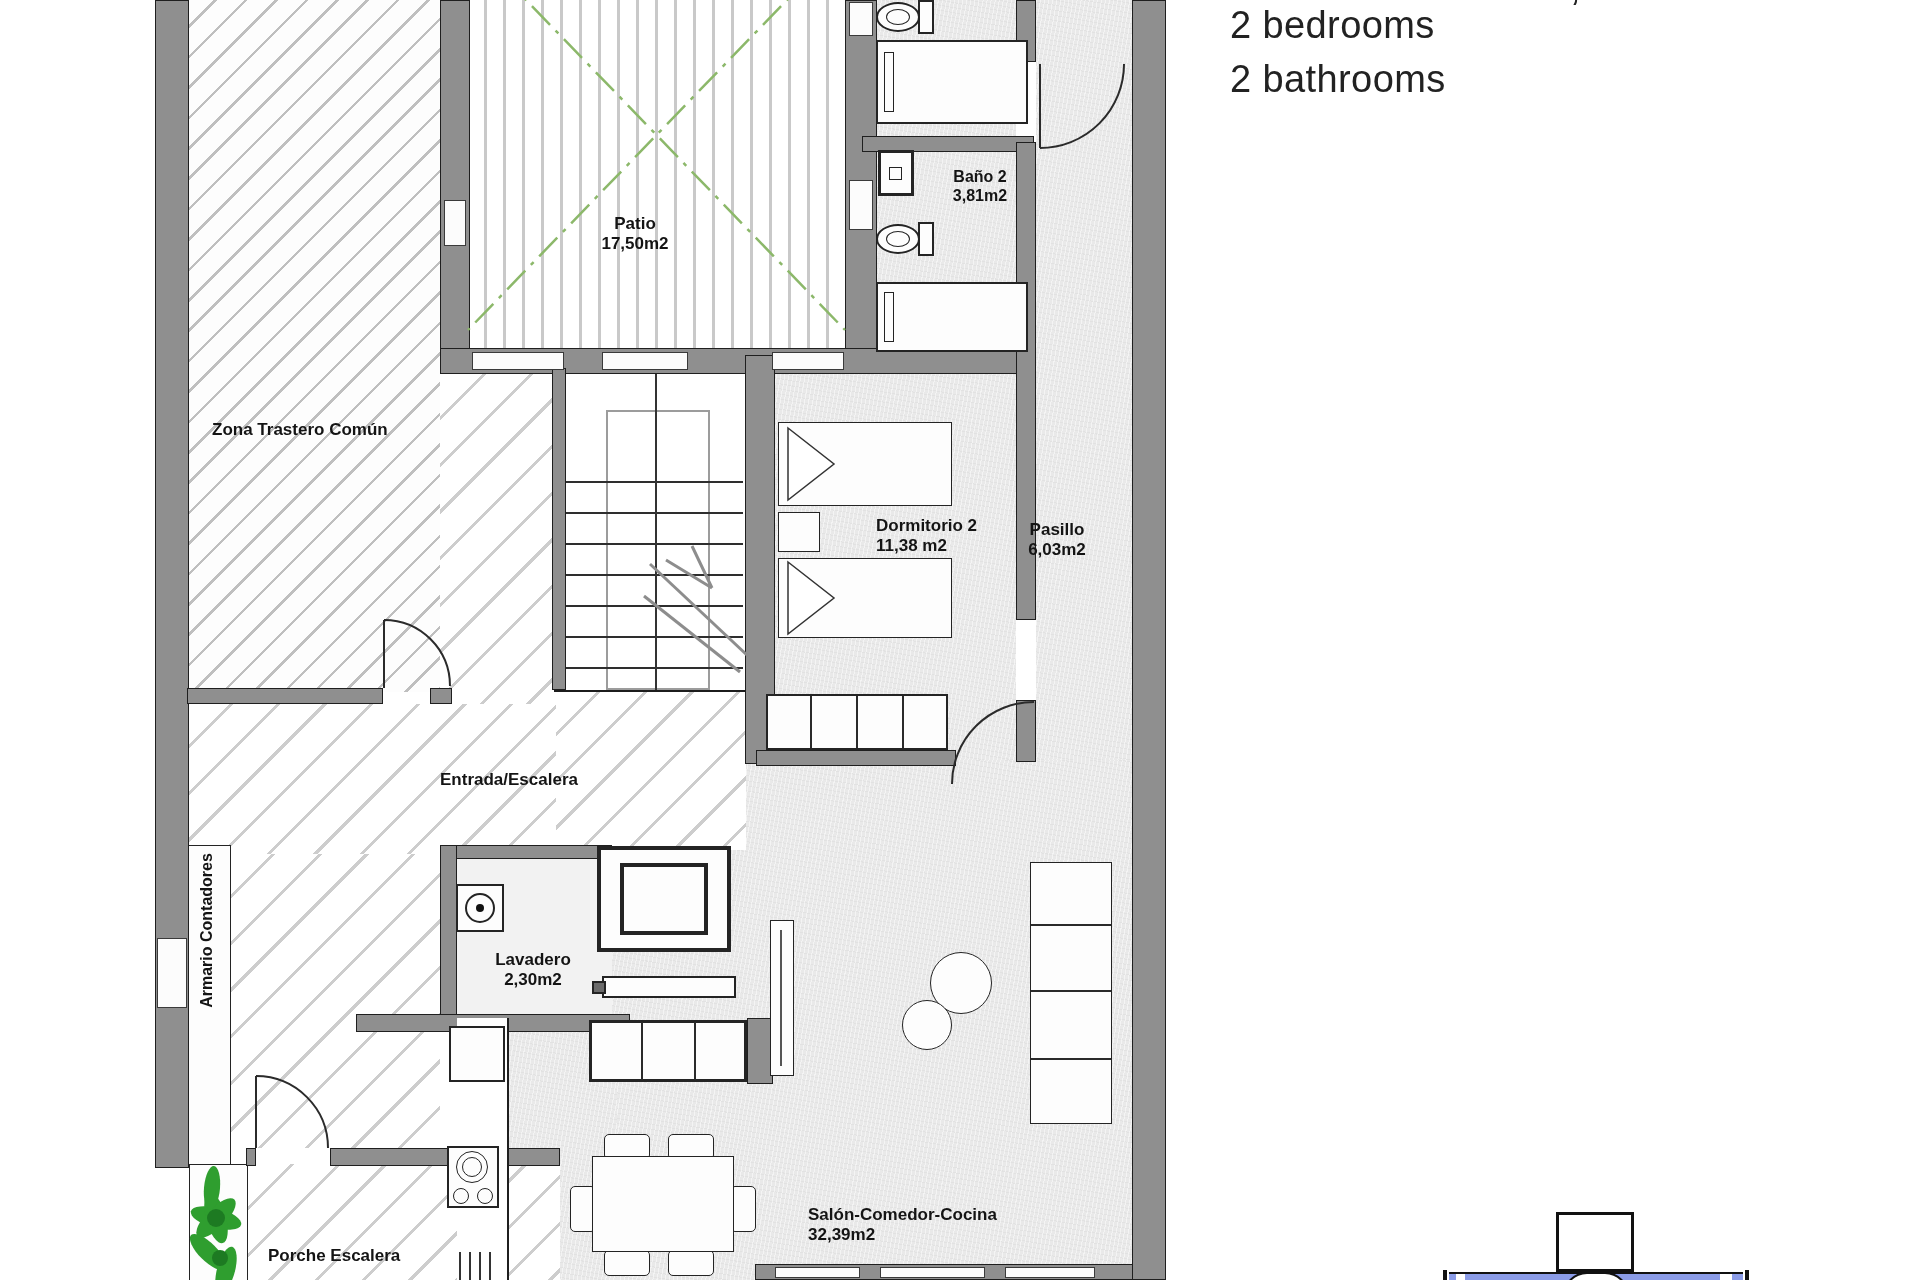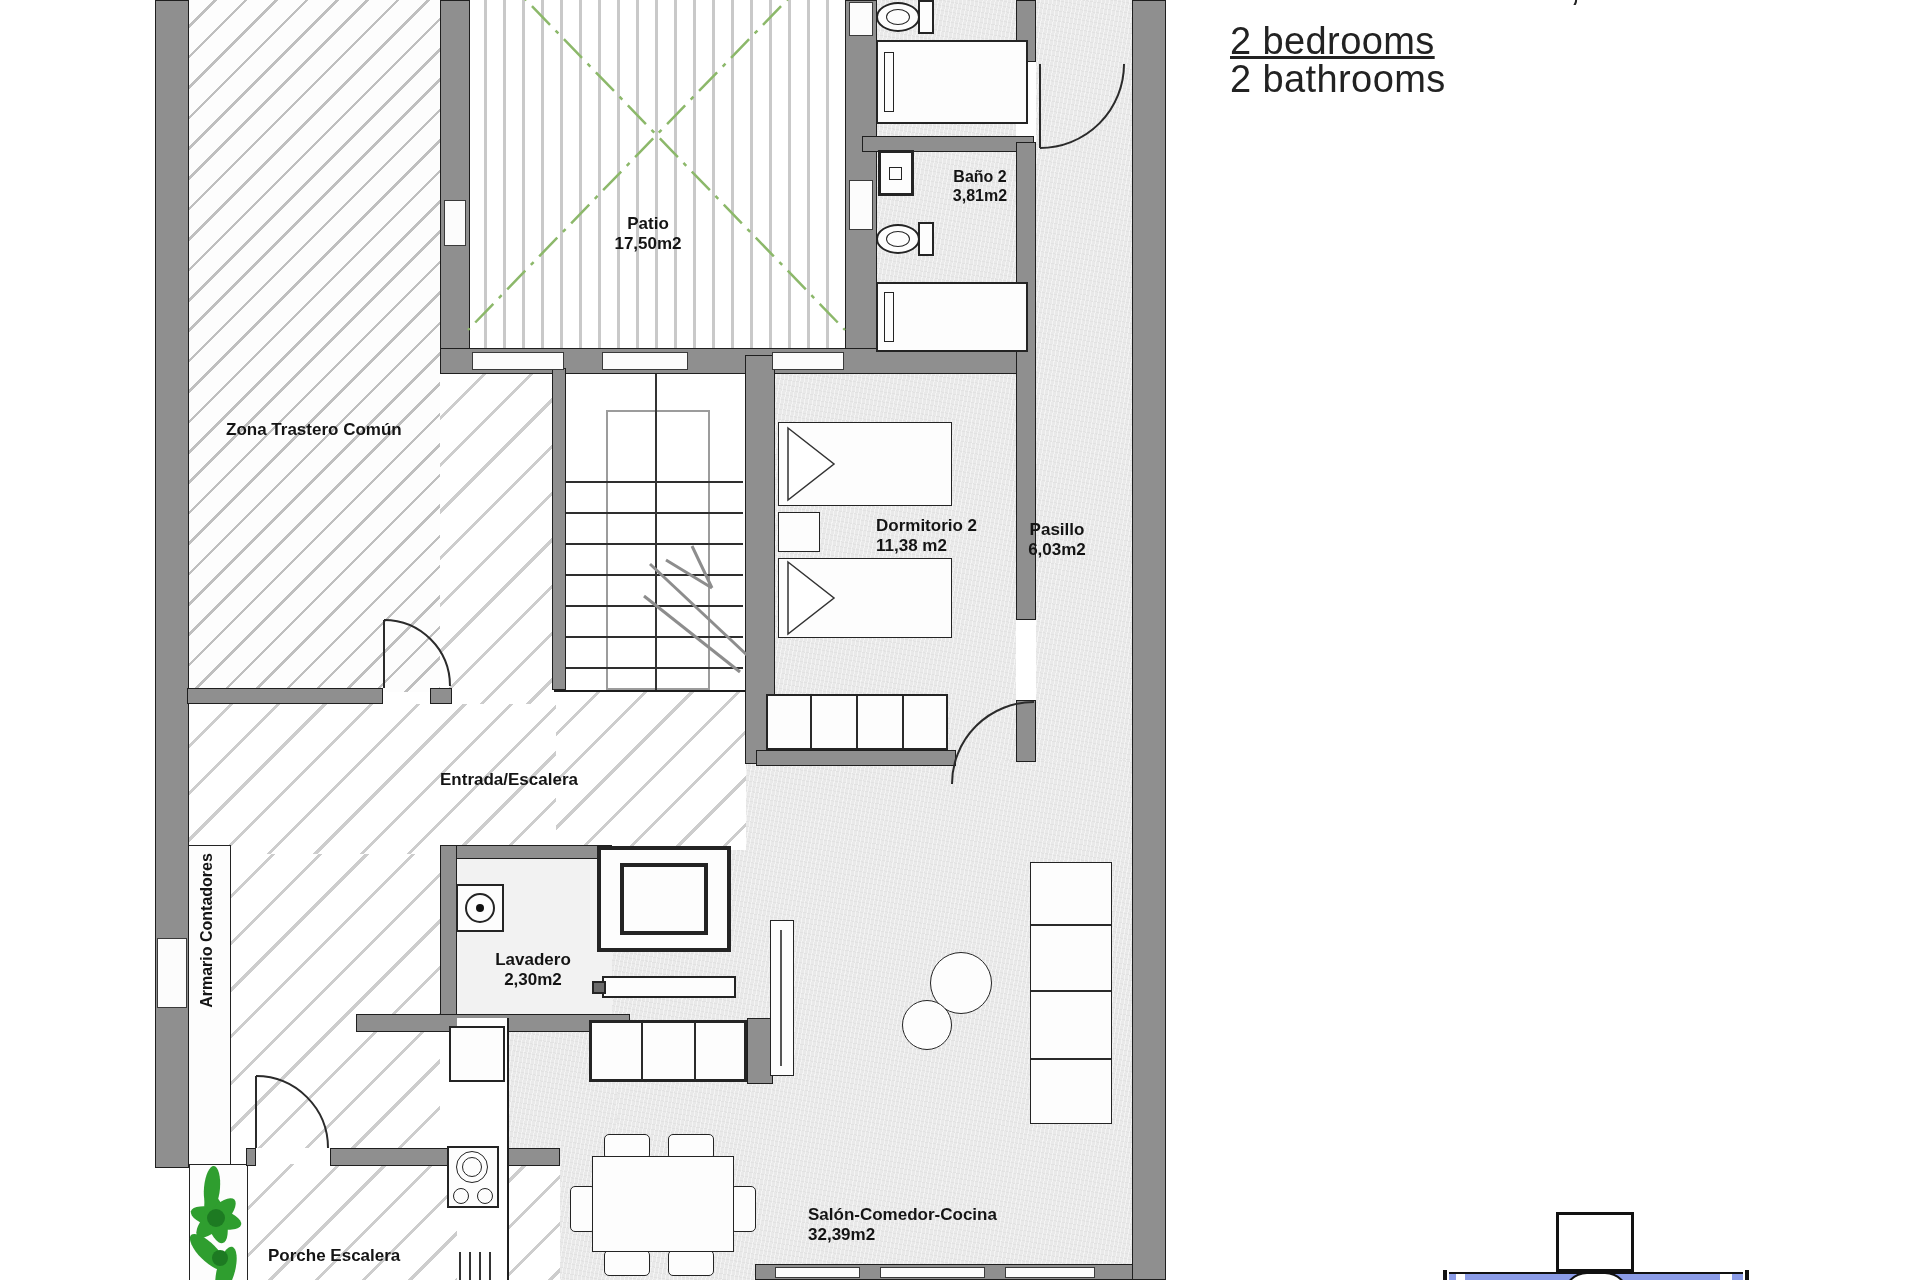--- a/index.html
+++ b/index.html
@@ -191,29 +191,29 @@
         <ellipse rx="26" ry="10" transform="rotate(135)"></ellipse>
         <ellipse rx="24" ry="9" transform="translate(-8,34) rotate(45)"></ellipse>
         <ellipse rx="24" ry="9" transform="translate(10,52) rotate(105)"></ellipse>
         <ellipse rx="22" ry="8" transform="translate(-4,-30) rotate(95)"></ellipse>
         <circle r="9" fill="#1d7a22"></circle>
         <circle cx="4" cy="40" r="8" fill="#1d7a22"></circle>
       </g>
     </g>
   </svg>
 
-  <div class="lbl center" style="left:560px;top:214px;width:150px;padding-left:13px;">
+  <div class="lbl center" style="left:560px;top:214px;width:150px;">
     <span style="display:block;">Patio</span>
     <span style="display:block;">17,50m2</span>
   </div>
   <div class="lbl center" style="left:920px;top:168px;width:120px;font-size:16px;text-align:center;">
     <span style="display:block;">Baño 2</span>
     <span style="display:block;">3,81m2</span>
   </div>
-  <div class="lbl" style="left:226px;top:420px;">
+  <div class="lbl" style="left:212px;top:420px;">
     <span>Zona Trastero Común</span>
   </div>
   <div class="lbl" style="left:876px;top:516px;">
     <span style="display:block;">Dormitorio 2</span>
     <span style="display:block;">11,38 m2</span>
   </div>
   <div class="lbl center" style="left:1012px;top:520px;width:90px;">
     <span style="display:block;">Pasillo</span>
     <span style="display:block;">6,03m2</span>
   </div>
@@ -232,21 +232,21 @@
     <span style="display:block;">32,39m2</span>
   </div>
   <div class="lbl" style="left:268px;top:1246px;">
     <span>Porche Escalera</span>
   </div>
 
 </div>
 
 <div>
   <div class="summary" style="left:1230px;top:-34px;">Total built area: 101,45m2</div>
-  <div class="summary" style="left:1230px;top:20px;text-decoration:underline;">2 bedrooms</div>
+  <div class="summary" style="left:1230px;top:4px;">2 bedrooms</div>
   <div class="summary" style="left:1230px;top:58px;">2 bathrooms</div>
 </div>
 
 <div>
   <div style="position:absolute;left:1556px;top:1212px;width:78px;height:60px;background:#fff;border:3px solid #111;box-sizing:border-box;"></div>
   <div style="position:absolute;left:1443px;top:1270px;width:4px;height:10px;background:#111;"></div>
   <div style="position:absolute;left:1745px;top:1270px;width:4px;height:10px;background:#111;"></div>
   <div style="position:absolute;left:1449px;top:1272px;width:294px;height:8px;background:#8b9ce8;border-top:2.5px solid #111;box-sizing:border-box;"></div>
   <div style="position:absolute;left:1456px;top:1274px;width:9px;height:6px;background:#fff;"></div>
   <div style="position:absolute;left:1720px;top:1274px;width:12px;height:6px;background:#fff;"></div>

